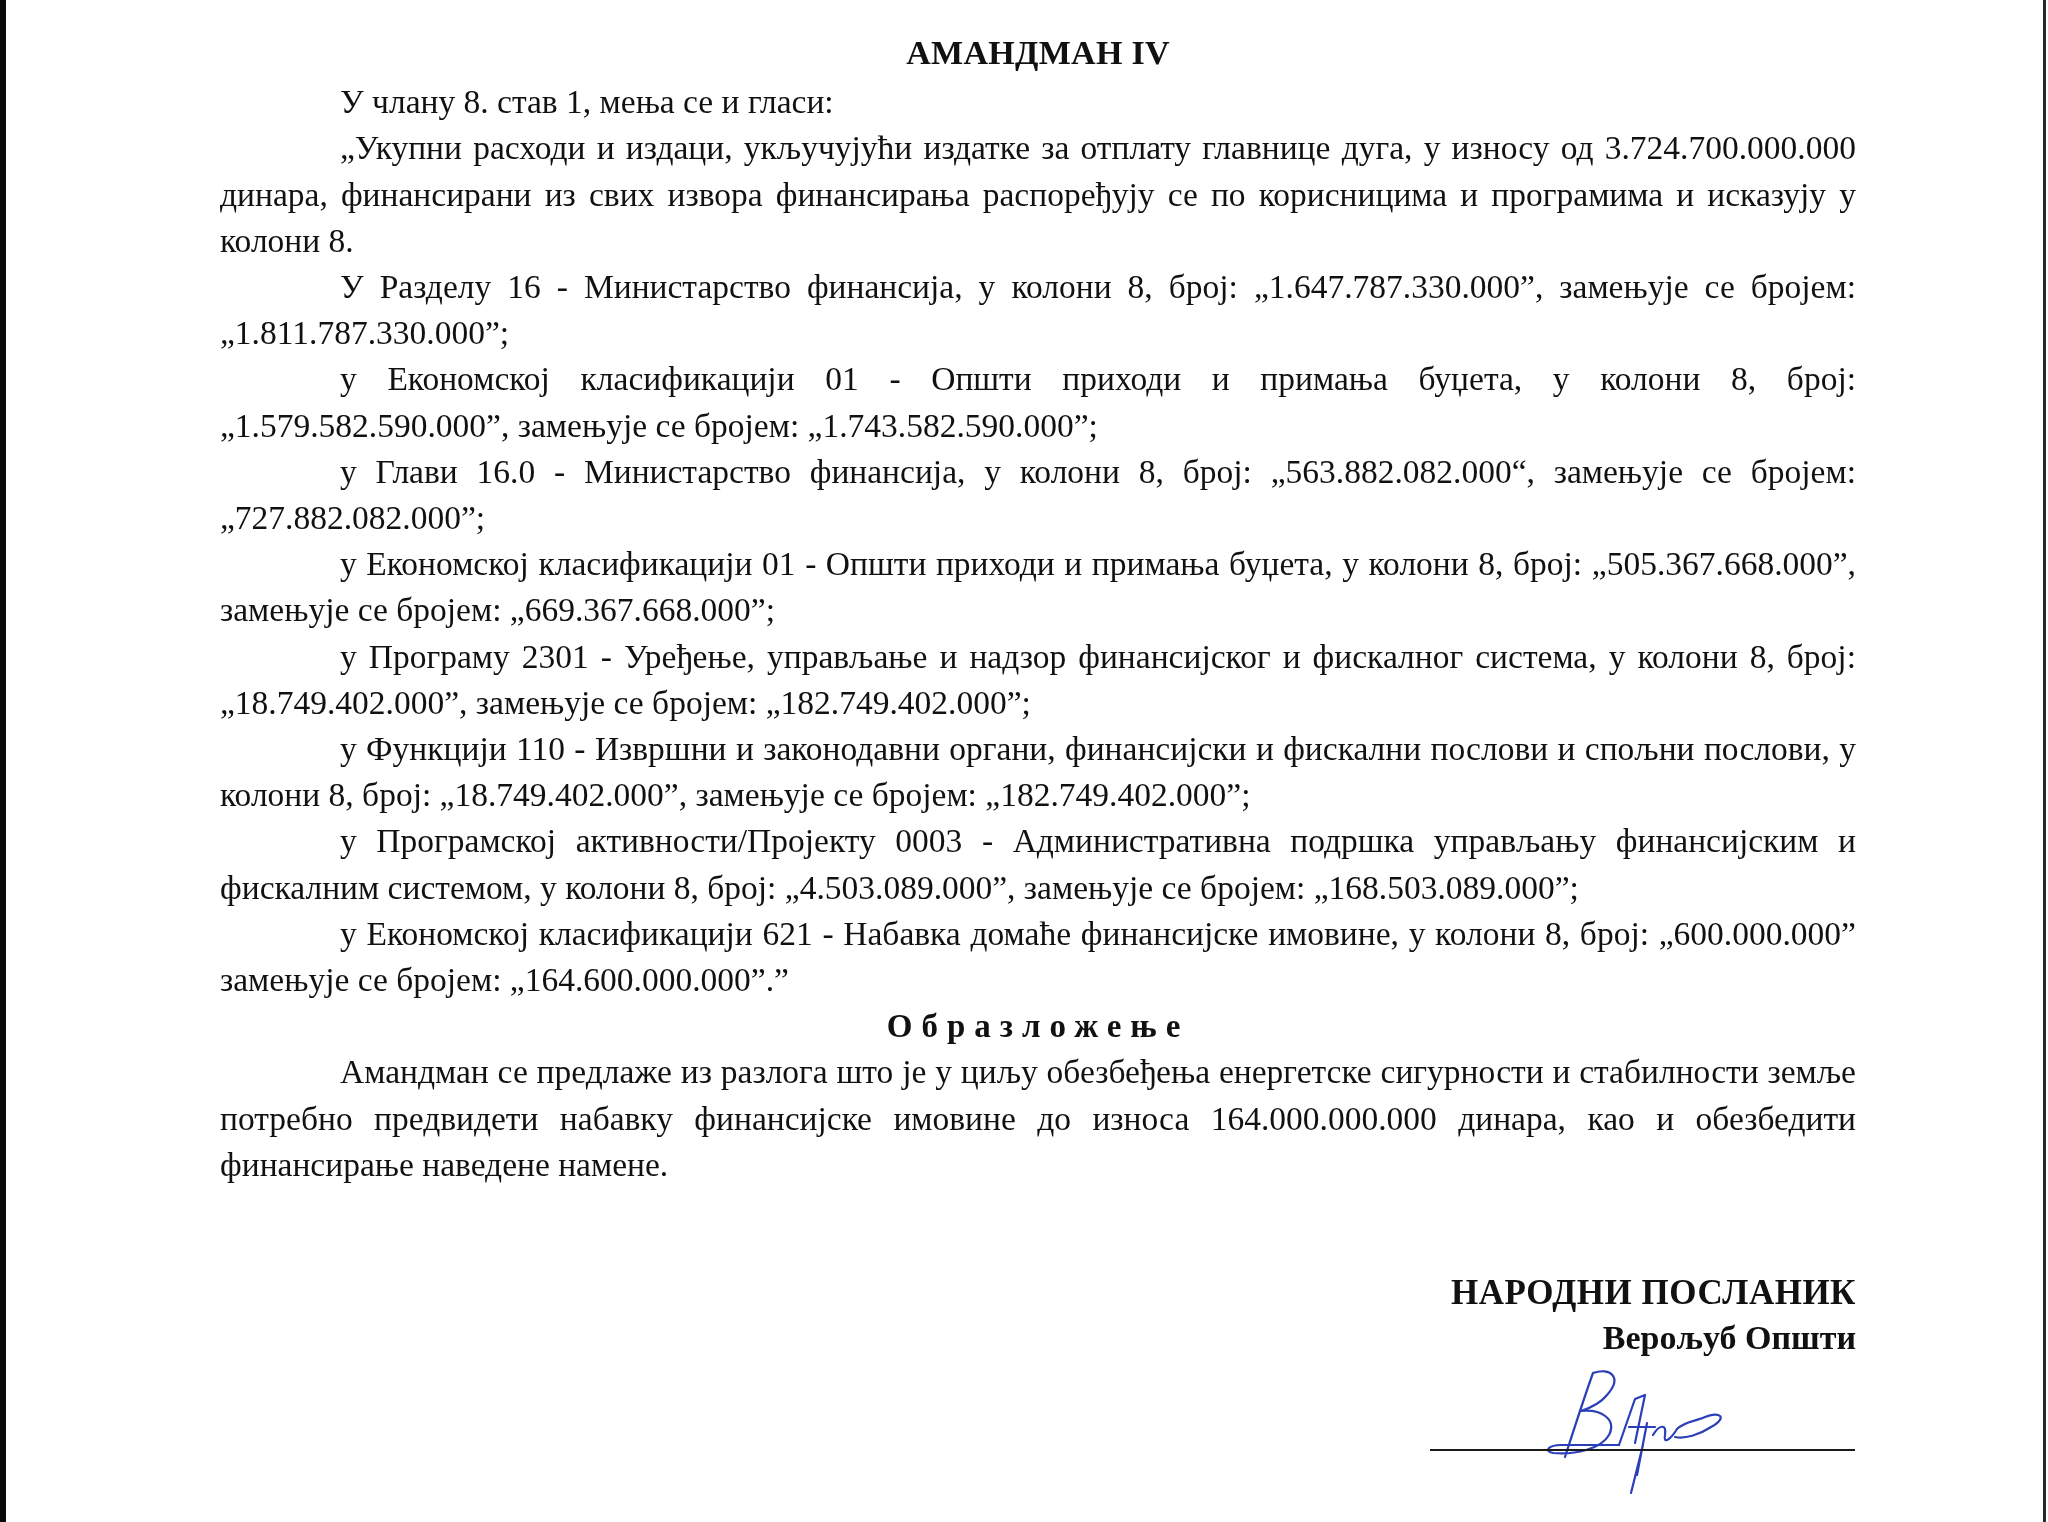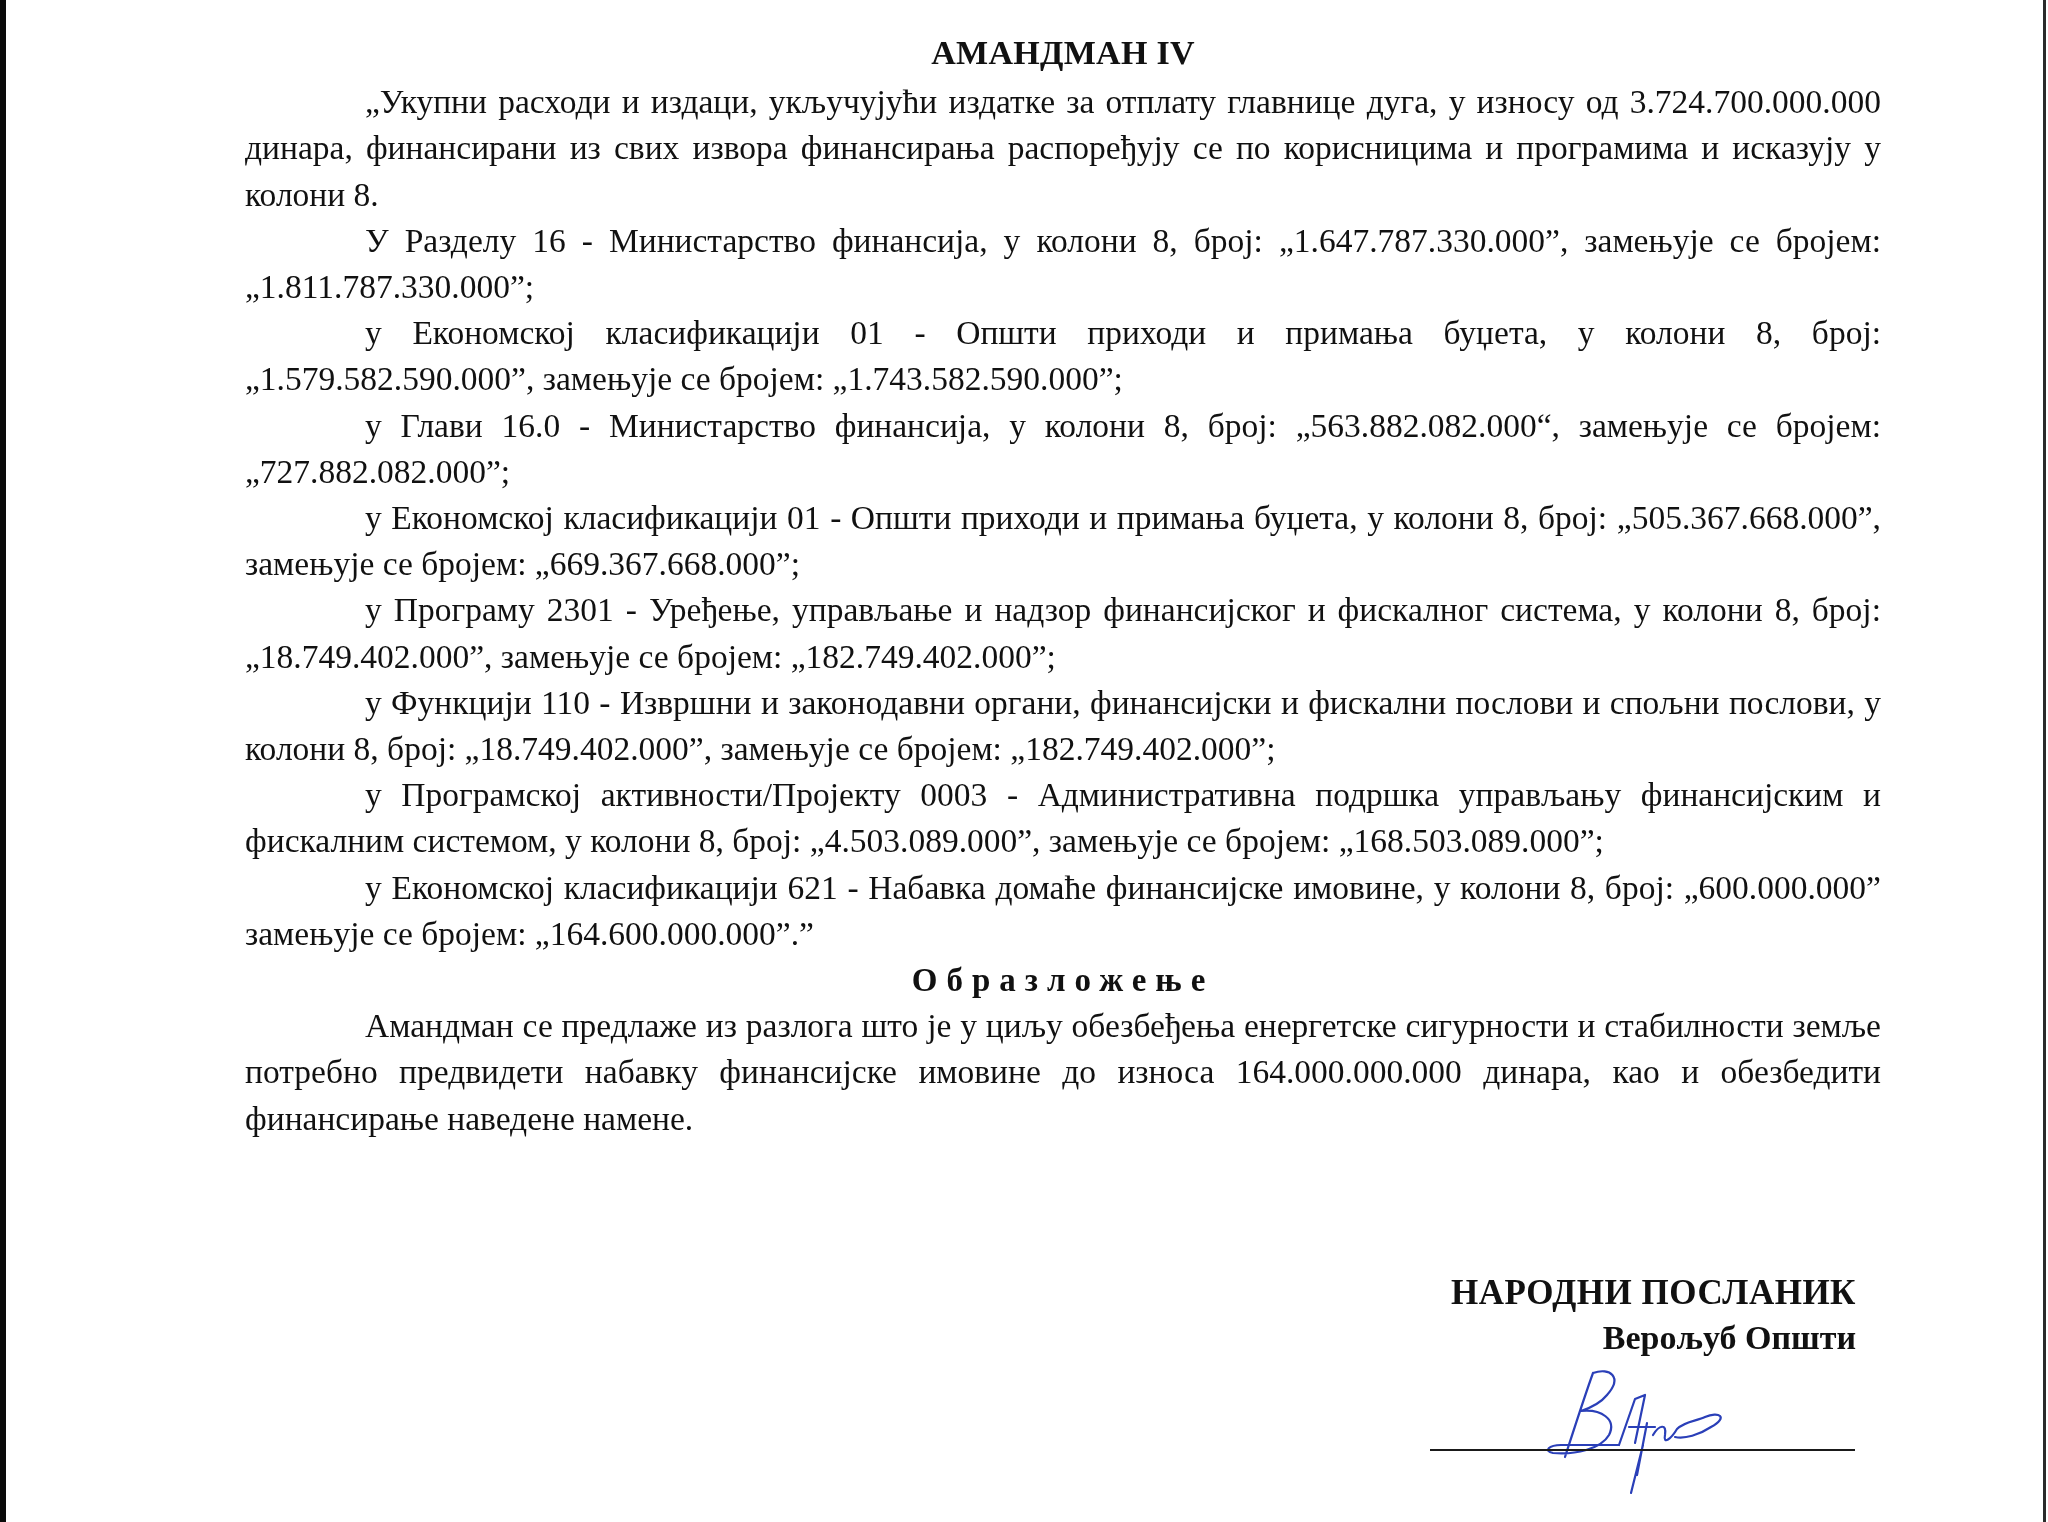--- a/index.html
+++ b/index.html
@@ -5,21 +5,21 @@
   html, body { margin: 0; padding: 0; background: #ffffff; }
   body {
     width: 2048px; height: 1522px; position: relative; overflow: hidden;
     font-family: "Liberation Serif", "DejaVu Serif", serif;
     color: #111111;
   }
   .edge-left { position: absolute; left: 0; top: 0; width: 6px; height: 1522px; background: #0a0a0a; }
   .edge-right { position: absolute; right: 2px; top: 0; width: 3px; height: 1522px; background: #2a2a2a; }
   .page {
     position: absolute; left: 220px; top: 30px; width: 1636px;
-    font-size: 33.5px; line-height: 46.2px; margin-left: 25px;
+    font-size: 33.5px; line-height: 46.2px;
   }
   .title {
     text-align: center; font-weight: bold; font-size: 34px;
     margin: 0 0 3px 0; letter-spacing: 0.3px;
   }
   .para { text-align: justify; text-indent: 120px; margin: 0; }
   .para.first-line-only { text-align: left; }
   .subhead {
     text-align: center; font-weight: bold; letter-spacing: 9px; margin: 0;
     font-size: 33px;
@@ -36,20 +36,21 @@
   .signature { position: absolute; left: 1535px; top: 1365px; width: 210px; height: 130px; }
 </style>
 </head>
 <body>
 
 <div class="edge-left"></div>
 <div class="edge-right"></div>
 
 <div class="page">
   <p class="title">АМАНДМАН IV</p>
+  <p class="para first-line-only">У члану 8. став 1, мења се и гласи:</p>
   <p class="para">„Укупни расходи и издаци, укључујући издатке за отплату главнице дуга, у износу од 3.724.700.000.000 динара, финансирани из свих извора финансирања распоређују се по корисницима и програмима и исказују у колони 8.</p>
   <p class="para">У Разделу 16 - Министарство финансија, у колони 8, број: „1.647.787.330.000”, замењује се бројем: „1.811.787.330.000”;</p>
   <p class="para">у Економској класификацији 01 - Општи приходи и примања буџета, у колони 8, број: „1.579.582.590.000”, замењује се бројем: „1.743.582.590.000”;</p>
   <p class="para">у Глави 16.0 - Министарство финансија, у колони 8, број: „563.882.082.000“, замењује се бројем: „727.882.082.000”;</p>
   <p class="para">у Економској класификацији 01 - Општи приходи и примања буџета, у колони 8, број: „505.367.668.000”, замењује се бројем: „669.367.668.000”;</p>
   <p class="para">у Програму 2301 - Уређење, управљање и надзор финансијског и фискалног система, у колони 8, број: „18.749.402.000”, замењује се бројем: „182.749.402.000”;</p>
   <p class="para">у Функцији 110 - Извршни и законодавни органи, финансијски и фискални послови и спољни послови, у колони 8, број: „18.749.402.000”, замењује се бројем: „182.749.402.000”;</p>
   <p class="para">у Програмској активности/Пројекту 0003 - Административна подршка управљању финансијским и фискалним системом, у колони 8, број: „4.503.089.000”, замењује се бројем: „168.503.089.000”;</p>
   <p class="para">у Економској класификацији 621 - Набавка домаће финансијске имовине, у колони 8, број: „600.000.000” замењује се бројем: „164.600.000.000”.”</p>
   <p class="subhead">Образложење</p>

